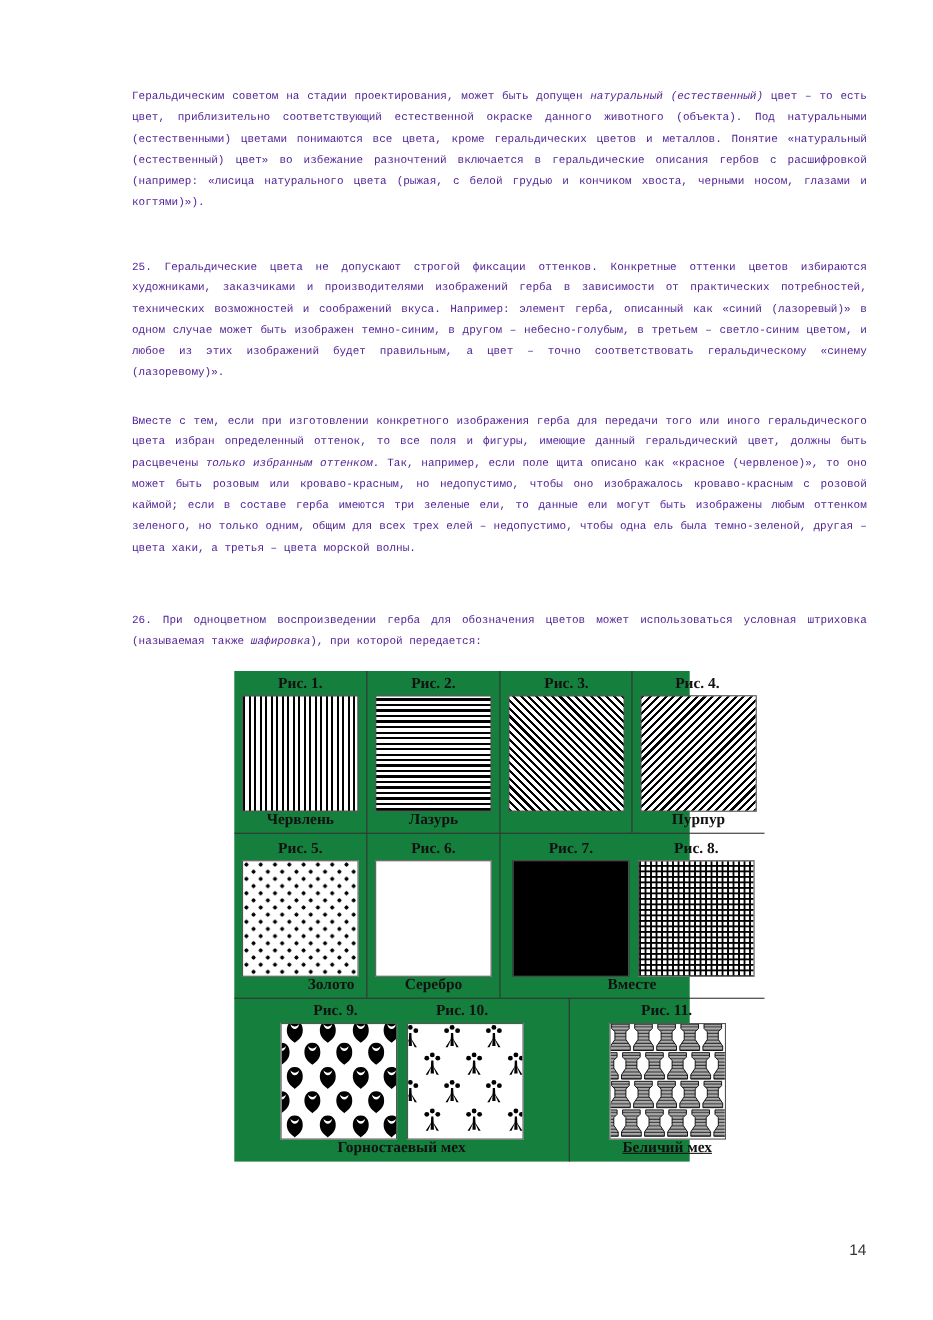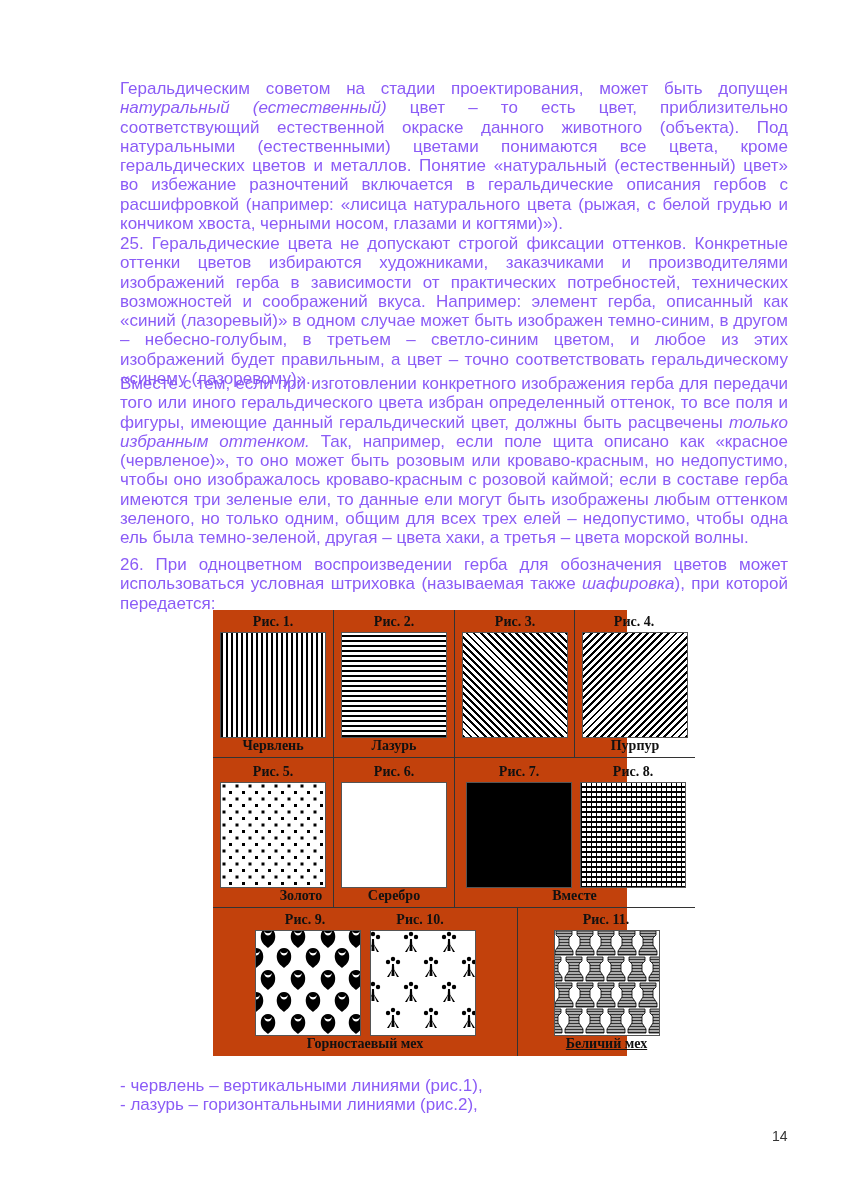--- a/index.html
+++ b/index.html
@@ -1,37 +1,37 @@
 <!DOCTYPE html>
 <html><head>
 <meta charset="utf-8">
 <style>
   html, body { margin: 0; padding: 0; background: #ffffff; }
   body { width: 848px; height: 1200px; position: relative; overflow: hidden; }
   .page { position: absolute; left: 0; top: 0; width: 848px; height: 1200px; background: #fff; }
   .text-block {
     position: absolute; left: 120px; width: 668px;
-    font-family: Liberation Sans, sans-serif; font-size: 17px; line-height: 19.3px;
-    color: #8b5cf6; text-align: justify; margin: 0;
+    font-family: Liberation Mono, monospace; font-size: 10px; line-height: 19.3px;
+    color: #4c1d95; text-align: justify; margin: 0;
   }
   .text-block i { font-style: italic; }
   #p1 { top: 79px; }
   #p2 { top: 234px; }
   #p3 { top: 374px; }
   #p4 { top: 555px; }
   #list { top: 1076px; text-align: left; }
   .page-num {
     position: absolute; left: 772px; top: 1128px;
     font-family: "Liberation Sans", sans-serif; font-size: 14px; color: #333;
   }
 
   
   .figure {
     position: absolute; left: 213px; top: 610px; width: 414px; height: 446px;
-    background: #c2410c;
+    background: #15803d;
     font-family: "Liberation Serif", serif; color: #111;
   }
   .vline { position: absolute; width: 1px; background: #333; }
   .hline { position: absolute; height: 1px; background: #333; }
   .fig-num { position: absolute; font-size: 14px; font-weight: bold; text-align: center; width: 110px; }
   .fig-cap { position: absolute; font-size: 14px; font-weight: bold; text-align: center; }
   .swatch { position: absolute; width: 106px; height: 106px; box-sizing: border-box; border: 1px solid #555; background: #fff; overflow: hidden; }
   .sw-vert { background: repeating-linear-gradient(90deg, #000 0 2px, #fff 2px 5px); }
   .sw-horiz { background: repeating-linear-gradient(0deg, #000 0 2px, #fff 2px 5px); }
   .sw-diag-r { background: repeating-linear-gradient(45deg, #000 0 2px, #fff 2px 5px); }
@@ -203,19 +203,15 @@
             <use href="#vairbell" x="61" y="78"></use>
             <use href="#vairbell" x="82" y="78"></use>
             <use href="#vairbell" x="-2" y="78"></use>
             <use href="#vairbell" x="103" y="78"></use>
         </g>
       </svg>
     </div>
     <div class="fig-cap" style="left:305px;width:177px;top:426px;text-decoration:underline;">Беличий мех</div>
   </div>
 
-  <div class="text-block" id="list">
-    <div>- червлень – вертикальными линиями (рис.1),</div>
-    <div>- лазурь – горизонтальными линиями (рис.2),</div>
-  </div>
 
   <div class="page-num">14</div>
 </div>
 
 </body></html>

